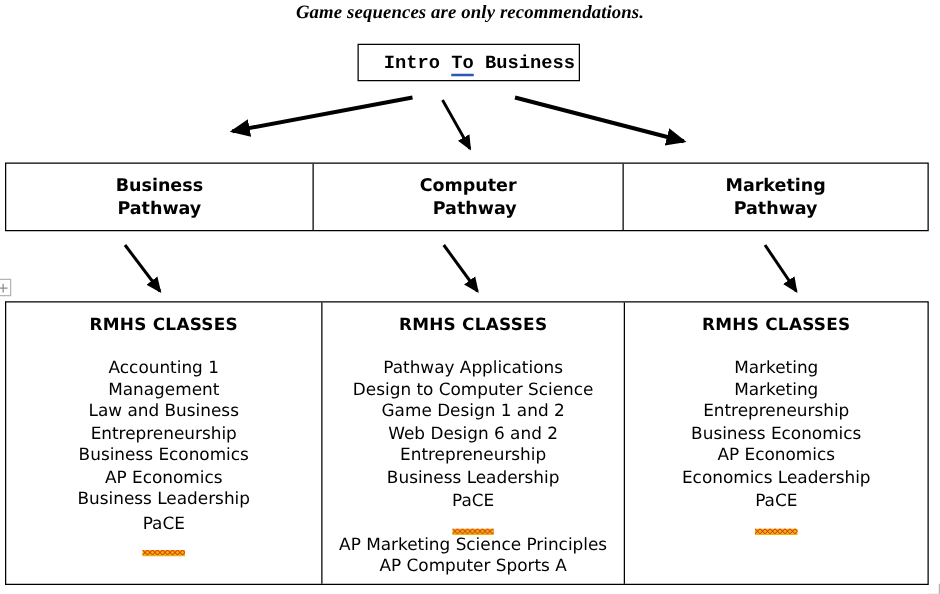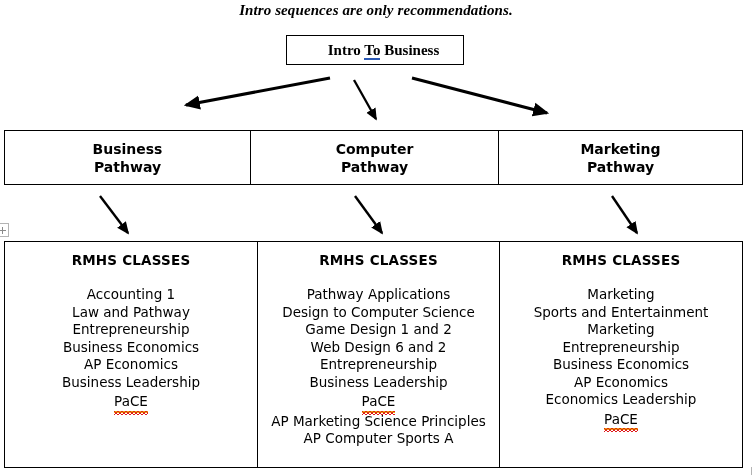--- a/index.html
+++ b/index.html
@@ -37,21 +37,21 @@
     top: 35px;
     width: 178px;
     height: 30px;
     border: 1.6px solid #000;
     box-sizing: border-box;
     display: flex;
     align-items: center;
     justify-content: center;
   }
   #intro-label {
-    font-family: Liberation Serif, serif;
+    font-family: Liberation Mono, monospace;
     font-weight: bold;
     font-size: 15px;
     white-space: nowrap;
     margin-left: 17px;
   }
   .grammar-underline {
     border-bottom: 2px solid #2a59b5;
     padding-bottom: 0px;
   }
 
@@ -79,21 +79,21 @@
     flex: 1 1 0;
     display: flex;
     align-items: center;
     justify-content: center;
     text-align: center;
     border-right: 1.6px solid #000;
     box-sizing: border-box;
   }
   .pathway-cell:last-child { border-right: none; }
   .pathway-cell:nth-child(1) { flex: 0 0 246px; }
-  .pathway-cell:nth-child(2) { flex: 0 0 248px; }
+  .pathway-cell:nth-child(2) { flex: 0 0 248px; text-align: right; }
   .pathway-label {
     font-family: "DejaVu Sans", sans-serif;
     font-weight: bold;
     font-size: 14px;
     line-height: 18px;
     white-space: pre-line;
   }
 
   
   #classes-row {
@@ -133,22 +133,22 @@
   .class-item {
     font-family: "DejaVu Sans", sans-serif;
     font-size: 13.5px;
     line-height: 17.5px;
     white-space: nowrap;
   }
   
   .class-item.spellcheck {
     display: inline-block;
     position: relative;
-    border-bottom: 2px solid #eab308;
-    padding-bottom: 0px;
+    border-bottom: 5px solid #eab308;
+    padding-bottom: 12px;
   }
   .class-item.spellcheck::after {
     content: "";
     position: absolute;
     left: 0;
     right: 0;
     bottom: -4px;
     height: 4px;
     background-image:
       linear-gradient(45deg, transparent 45%, #e01b1b 45%, #e01b1b 58%, transparent 58%),
@@ -188,21 +188,21 @@
     width: 9px;
     height: 9px;
     border-right: 1.5px solid #b4b4b4;
     border-bottom: 1.5px solid #b4b4b4;
     box-sizing: border-box;
   }
 </style>
 </head>
 <body>
 
-<div id="caption">Intro sequences are only recommendations.</div>
+<div id="caption">Game sequences are only recommendations.</div>
 
 <div id="intro-box">
   <span id="intro-label"><span>Intro </span><span class="grammar-underline">To</span><span> Business</span></span>
 </div>
 
 <svg id="arrow-layer" viewBox="0 0 752 475" width="752" height="475">
   <defs>
     <marker id="ah" viewBox="0 0 10 10" refX="8.6" refY="5" markerWidth="5.2" markerHeight="5.2" orient="auto-start-reverse">
       <path d="M 0 0.6 L 10 5 L 0 9.4 z" fill="#000000"></path>
     </marker>
@@ -232,21 +232,22 @@
     <span class="pathway-label">Marketing
 Pathway</span>
   </div>
 </div>
 
 <div id="classes-row">
   <div class="classes-cell">
     <div class="classes-heading">RMHS CLASSES</div>
     <ul class="class-list">
         <li class="class-item">Accounting 1</li>
-        <li class="class-item">Law and Pathway</li>
+        <li class="class-item">Management</li>
+        <li class="class-item">Law and Business</li>
         <li class="class-item">Entrepreneurship</li>
         <li class="class-item">Business Economics</li>
         <li class="class-item">AP Economics</li>
         <li class="class-item">Business Leadership</li>
         <li class="spell-row"><span class="class-item spellcheck">PaCE</span></li>
       </ul>
   </div>
   <div class="classes-cell">
     <div class="classes-heading">RMHS CLASSES</div>
     <ul class="class-list">
@@ -258,21 +259,20 @@
         <li class="class-item">Business Leadership</li>
         <li class="spell-row"><span class="class-item spellcheck">PaCE</span></li>
         <li class="class-item">AP Marketing Science Principles</li>
         <li class="class-item">AP Computer Sports A</li>
       </ul>
   </div>
   <div class="classes-cell">
     <div class="classes-heading">RMHS CLASSES</div>
     <ul class="class-list">
         <li class="class-item">Marketing</li>
-        <li class="class-item">Sports and Entertainment</li>
         <li class="class-item">Marketing</li>
         <li class="class-item">Entrepreneurship</li>
         <li class="class-item">Business Economics</li>
         <li class="class-item">AP Economics</li>
         <li class="class-item">Economics Leadership</li>
         <li class="spell-row"><span class="class-item spellcheck">PaCE</span></li>
       </ul>
   </div>
 </div>
 

